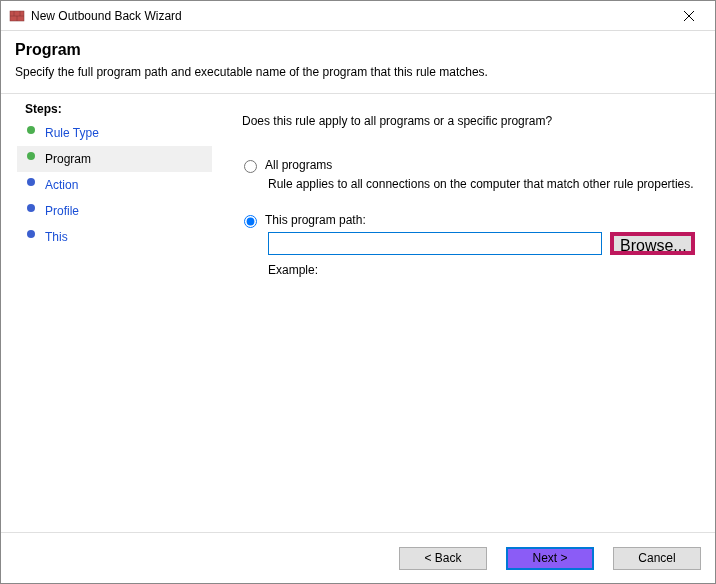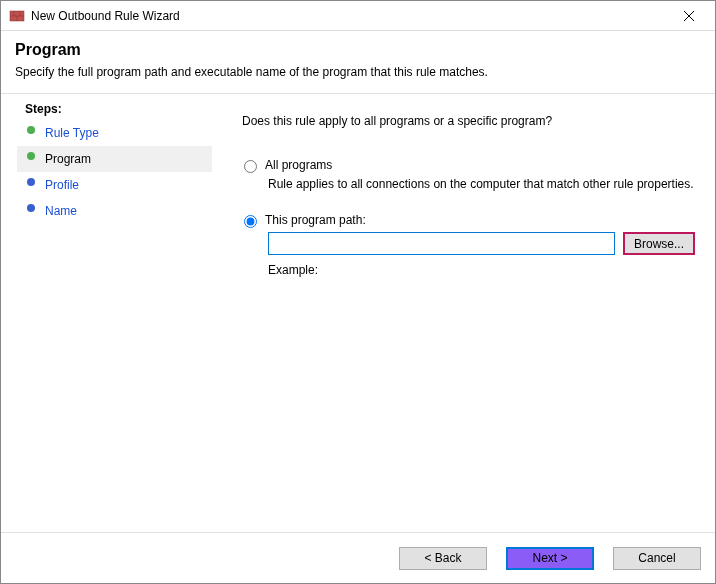--- a/index.html
+++ b/index.html
@@ -131,26 +131,26 @@
   flex: 1;
   max-width: 360px;
   height: 23px;
   border: 1px solid #0078d7;
   outline: none;
   padding: 2px 4px;
   font-family: inherit;
   font-size: 12px;
 }
 .browse-btn {
-  width: 72px;
+  width: 85px;
   height: 23px;
   background: #e1e1e1;
-  border: 2px solid #be185d;
+  border: 4px solid #be185d;
   font-family: inherit;
-  font-size: 12px;
+  font-size: 16px;
   cursor: pointer;
 }
 .example-row {
   display: flex;
   margin-left: 24px;
   margin-top: 8px;
   font-size: 12px;
 }
 .example-label { width: 70px; }
 .example-text { white-space: pre-line; }
@@ -183,21 +183,21 @@
   <div class="titlebar">
     <span class="titlebar-icon">
       <svg viewBox="0 0 16 16">
         <rect x="1" y="3" width="14" height="10" fill="#c0504d" stroke="#7f3330" stroke-width="0.5"></rect>
         <line x1="1" y1="8" x2="15" y2="8" stroke="#7f3330" stroke-width="0.5"></line>
         <line x1="5" y1="3" x2="5" y2="8" stroke="#7f3330" stroke-width="0.5"></line>
         <line x1="11" y1="3" x2="11" y2="8" stroke="#7f3330" stroke-width="0.5"></line>
         <line x1="8" y1="8" x2="8" y2="13" stroke="#7f3330" stroke-width="0.5"></line>
       </svg>
     </span>
-    <span class="titlebar-title">New Outbound Rule Wizard</span>
+    <span class="titlebar-title">New Outbound Back Wizard</span>
     <div class="titlebar-close">
       <svg viewBox="0 0 10 10">
         <line x1="0" y1="0" x2="10" y2="10" stroke="#000" stroke-width="1"></line>
         <line x1="10" y1="0" x2="0" y2="10" stroke="#000" stroke-width="1"></line>
       </svg>
     </div>
   </div>
 
   <div class="header">
     <div class="header-title">Program</div>
@@ -210,25 +210,29 @@
       <div class="step-item completed">
         <span class="step-bullet"></span>
         <span class="step-label">Rule Type</span>
       </div>
       <div class="step-item current">
         <span class="step-bullet"></span>
         <span class="step-label">Program</span>
       </div>
       <div class="step-item future">
         <span class="step-bullet"></span>
+        <span class="step-label">Action</span>
+      </div>
+      <div class="step-item future">
+        <span class="step-bullet"></span>
         <span class="step-label">Profile</span>
       </div>
       <div class="step-item future">
         <span class="step-bullet"></span>
-        <span class="step-label">Name</span>
+        <span class="step-label">This</span>
       </div>
     </div>
 
     <div class="content">
       <div class="content-question">Does this rule apply to all programs or a specific program?</div>
 
       <div class="radio-group">
         <label class="radio-row">
           <input type="radio" name="programsel" class="radio-input" style="">
           <span class="radio-label-bold">All programs</span>

